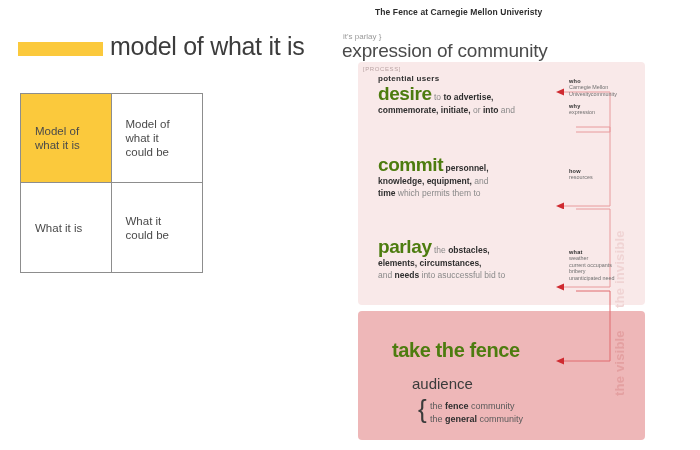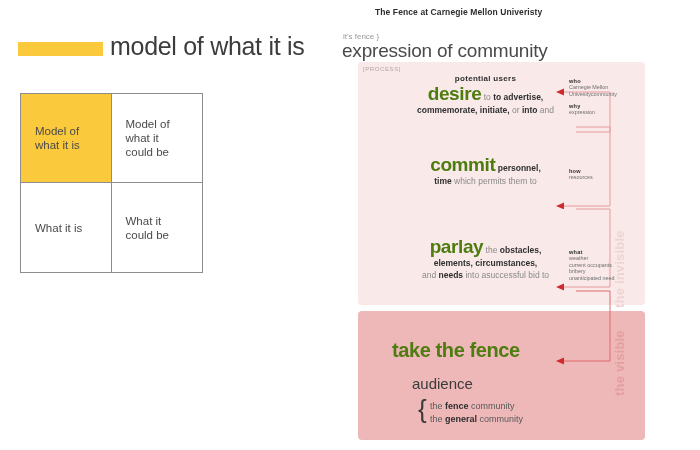--- a/index.html
+++ b/index.html
@@ -86,21 +86,21 @@
     writing-mode:vertical-rl;
     transform:rotate(180deg);
     font-size:13px;font-weight:bold;
     letter-spacing:0.2px;
     text-align:right;
   }
   #label-invisible{left:272px;top:230px;height:80px;color:#f0d4d4;}
   #label-visible{left:272px;top:330px;height:90px;color:#e4a0a1;}
 
   
-  .stage{position:absolute;text-align:center;}
+  .stage{position:absolute;text-align:left;}
   .stage .pre{
     font-size:8px;font-weight:bold;color:#2f2f2f;letter-spacing:0.3px;
     margin-bottom:1px;
   }
   .bigword{
     font-size:19px;font-weight:bold;color:#4d7c0f;letter-spacing:-0.4px;
     line-height:20px;
   }
   .body{
     font-size:8.5px;line-height:12px;color:#8a8a8a;font-weight:400;
@@ -165,21 +165,21 @@
     <div class="cell c4">
       <span style="white-space: pre-line;">What it
 could be</span>
     </div>
   </div>
 </div>
 
 <div id="right-panel">
 
   <div id="doc-title">The Fence at Carnegie Mellon Univeristy</div>
-  <div id="kicker">it's fence }</div>
+  <div id="kicker">it's parlay }</div>
   <div id="subject">expression of community</div>
 
   <div id="panel-invisible"></div>
   <div id="panel-visible"></div>
 
   <div id="process-tag">[PROCESS]</div>
 
   <div class="vband" id="label-invisible">the invisible</div>
   <div class="vband" id="label-visible">the visible</div>
 
@@ -209,20 +209,23 @@
       <span class="bigword">desire</span><span class="inline-lead"> to </span><span class="body" style="font-weight:bold;color:#2f2f2f;">to advertise,</span>
     </div>
     <div class="body">
       <b>commemorate, initiate,</b> or <b>into</b> and
     </div>
   </div>
 
   <div class="stage" id="stage-commit">
     <div>
       <span class="bigword">commit</span><span class="body" style="font-weight:bold;color:#2f2f2f;">&nbsp;</span><span class="body" style="font-weight:bold;color:#2f2f2f;">personnel,</span>
+    </div>
+    <div class="body">
+      <b>knowledge, equipment,</b> and
     </div>
     <div class="body">
       <b>time</b> which permits them to
     </div>
   </div>
 
   <div class="stage" id="stage-parlay">
     <div>
       <span class="bigword">parlay</span><span class="inline-lead"> the </span><span class="body" style="font-weight:bold;color:#2f2f2f;">obstacles,</span>
     </div>

